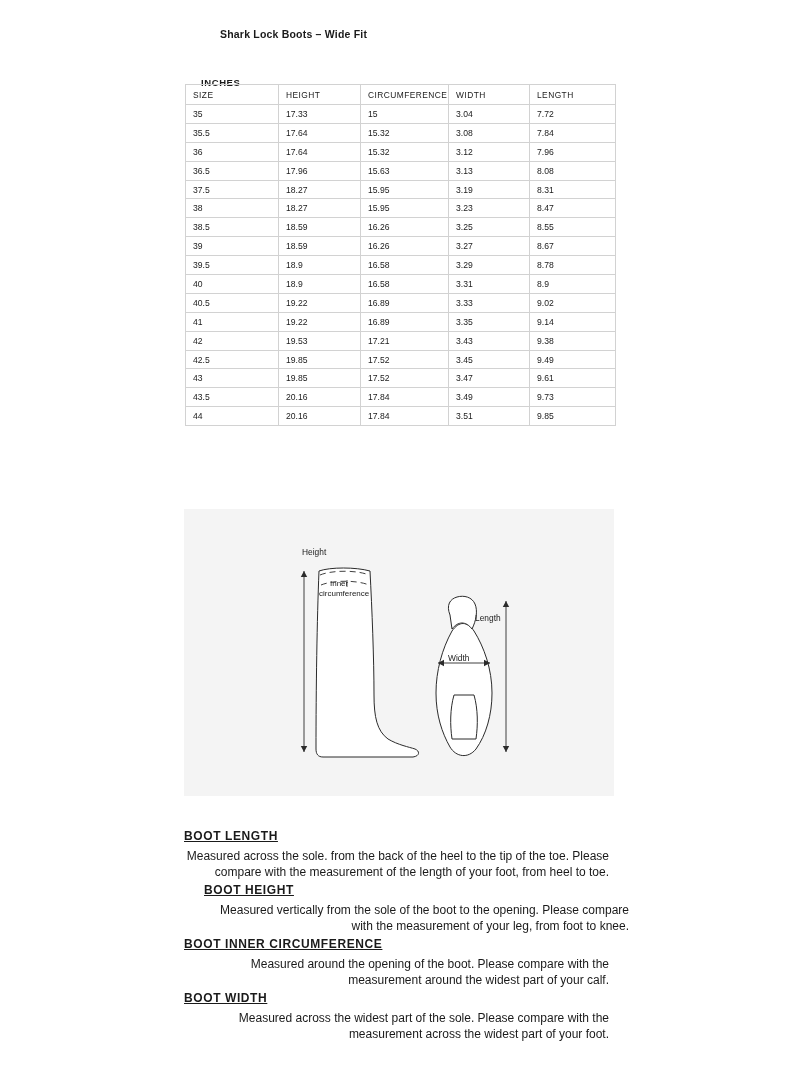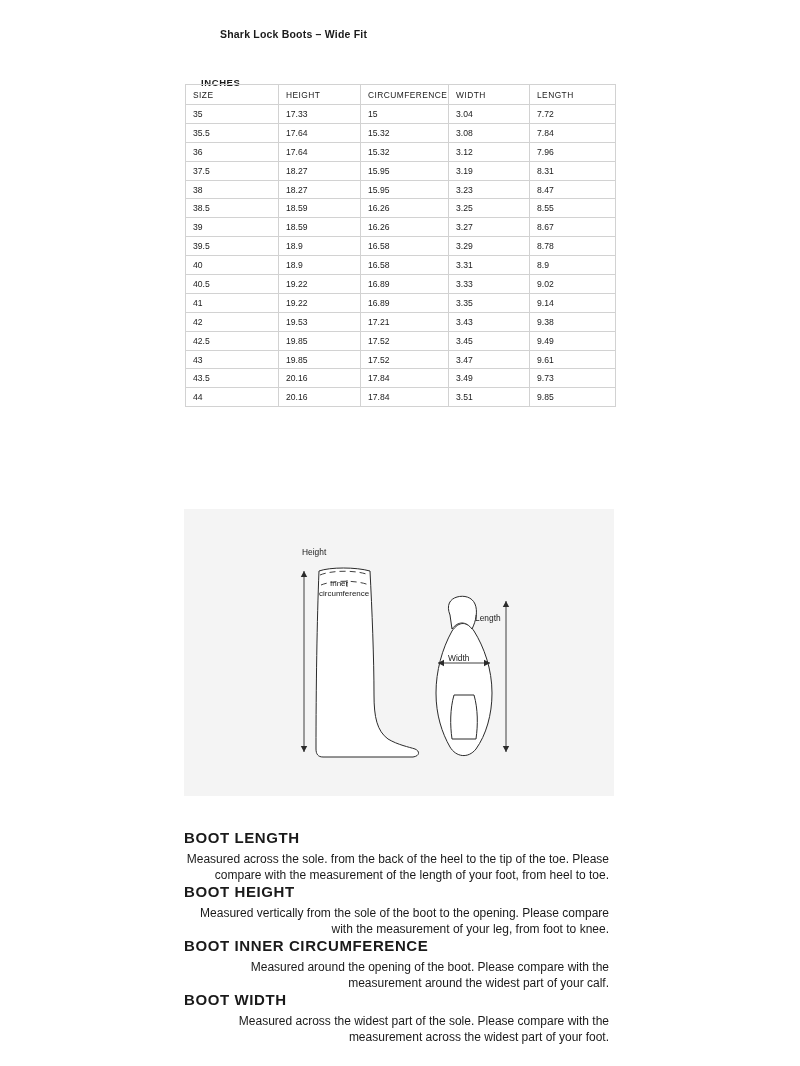--- a/index.html
+++ b/index.html
@@ -83,34 +83,35 @@
   }
   .diagram-panel svg {
     display: block;
   }
   .desc-block {
     position: absolute;
     left: 184px;
     width: 425px;
   }
   .desc-title {
-    font-size: 15px;
+    font-size: 12px;
     font-weight: bold;
     letter-spacing: 0.6px;
     margin-bottom: 5px;
     color: #1a1a1a;
+    text-decoration: underline;
   }
   .desc-text {
     font-size: 12px;
     line-height: 16px;
     color: #1a1a1a;
     text-align: right;
   }
   .b1 { top: 829px; }
-  .b2 { top: 883px; }
+  .b2 { top: 883px; margin-left: 20px; }
   .b3 { top: 937px; }
   .b4 { top: 991px; }
 </style>
 </head>
 <body>
 
 <div class="page">
 
   <div class="doc-title">Shark Lock Boots – Wide Fit</div>
 
@@ -149,20 +150,27 @@
           <td>7.84</td>
         </tr>
         <tr>
           <td>36</td>
           <td>17.64</td>
           <td>15.32</td>
           <td>3.12</td>
           <td>7.96</td>
         </tr>
         <tr>
+          <td>36.5</td>
+          <td>17.96</td>
+          <td>15.63</td>
+          <td>3.13</td>
+          <td>8.08</td>
+        </tr>
+        <tr>
           <td>37.5</td>
           <td>18.27</td>
           <td>15.95</td>
           <td>3.19</td>
           <td>8.31</td>
         </tr>
         <tr>
           <td>38</td>
           <td>18.27</td>
           <td>15.95</td>

